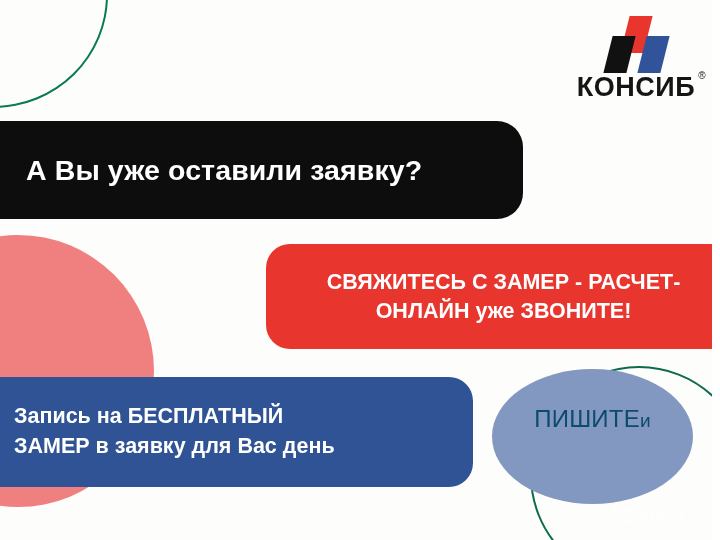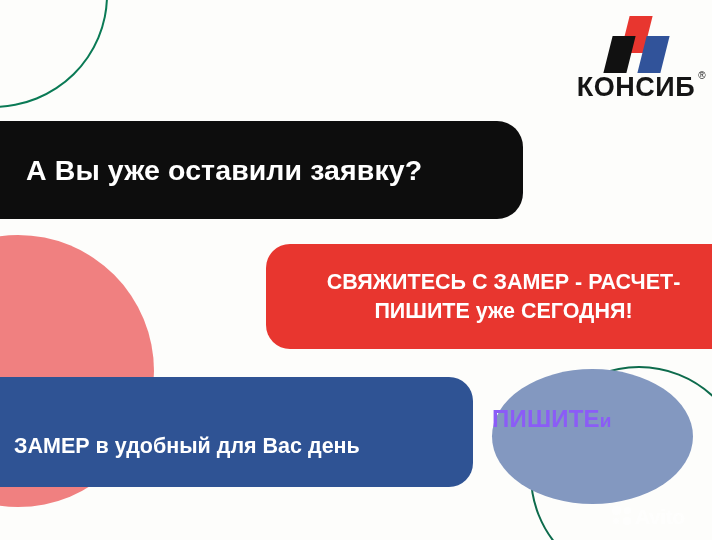--- a/index.html
+++ b/index.html
@@ -162,23 +162,24 @@
     line-height: 1.38;
     padding-left: 40px;
   }
 
   
   #circle-text {
     position: absolute;
     left: 492px;
     top: 404px;
     width: 201px;
-    color: #8b5cf6;
+    text-align: center;
+    color: #0c4a6e;
     font-size: 24px;
-    font-weight: bold;
+    font-weight: normal;
     line-height: 1.28;
     letter-spacing: 0.2px;
   }
   #circle-text .small { font-size: 19px; }
 
   
   #avito-watermark {
     position: absolute;
     left: 612px;
     top: 506px;
@@ -232,28 +233,28 @@
     </div>
   </div>
 
   <div class="bar" id="bar-black">
     <div id="bar-black-text">А Вы уже оставили заявку?</div>
   </div>
 
   <div class="bar" id="bar-red">
     <div id="bar-red-text">
       <span>СВЯЖИТЕСЬ С ЗАМЕР - РАСЧЕТ-</span><br>
-      <span>ПИШИТЕ уже СЕГОДНЯ!</span>
+      <span>ОНЛАЙН уже ЗВОНИТЕ!</span>
     </div>
   </div>
 
   <div class="bar" id="bar-blue">
     <div id="bar-blue-text">
-      <br>
-      <span>ЗАМЕР в удобный для Вас день</span>
+      <span>Запись на БЕСПЛАТНЫЙ</span><br>
+      <span>ЗАМЕР в заявку для Вас день</span>
     </div>
   </div>
 
   <div id="circle-text">
     <span>ПИШИТЕ</span><span class="small">и</span><br>
   </div>
 
   <div id="avito-watermark">
     <span id="avito-dots">
       <i></i>

